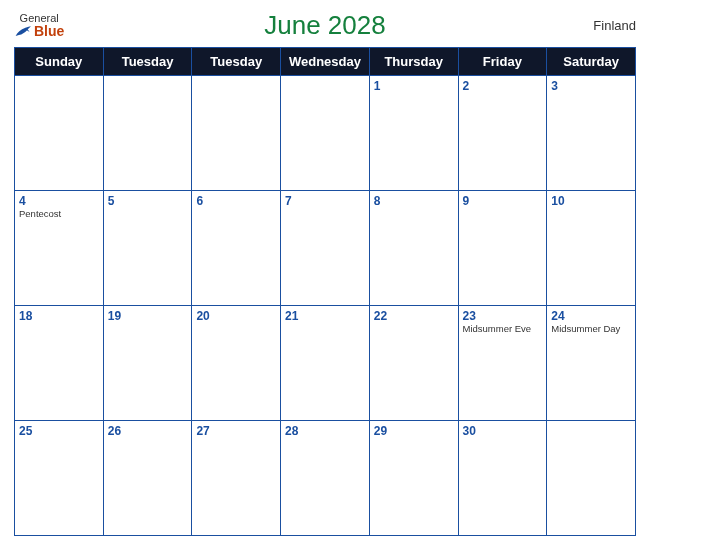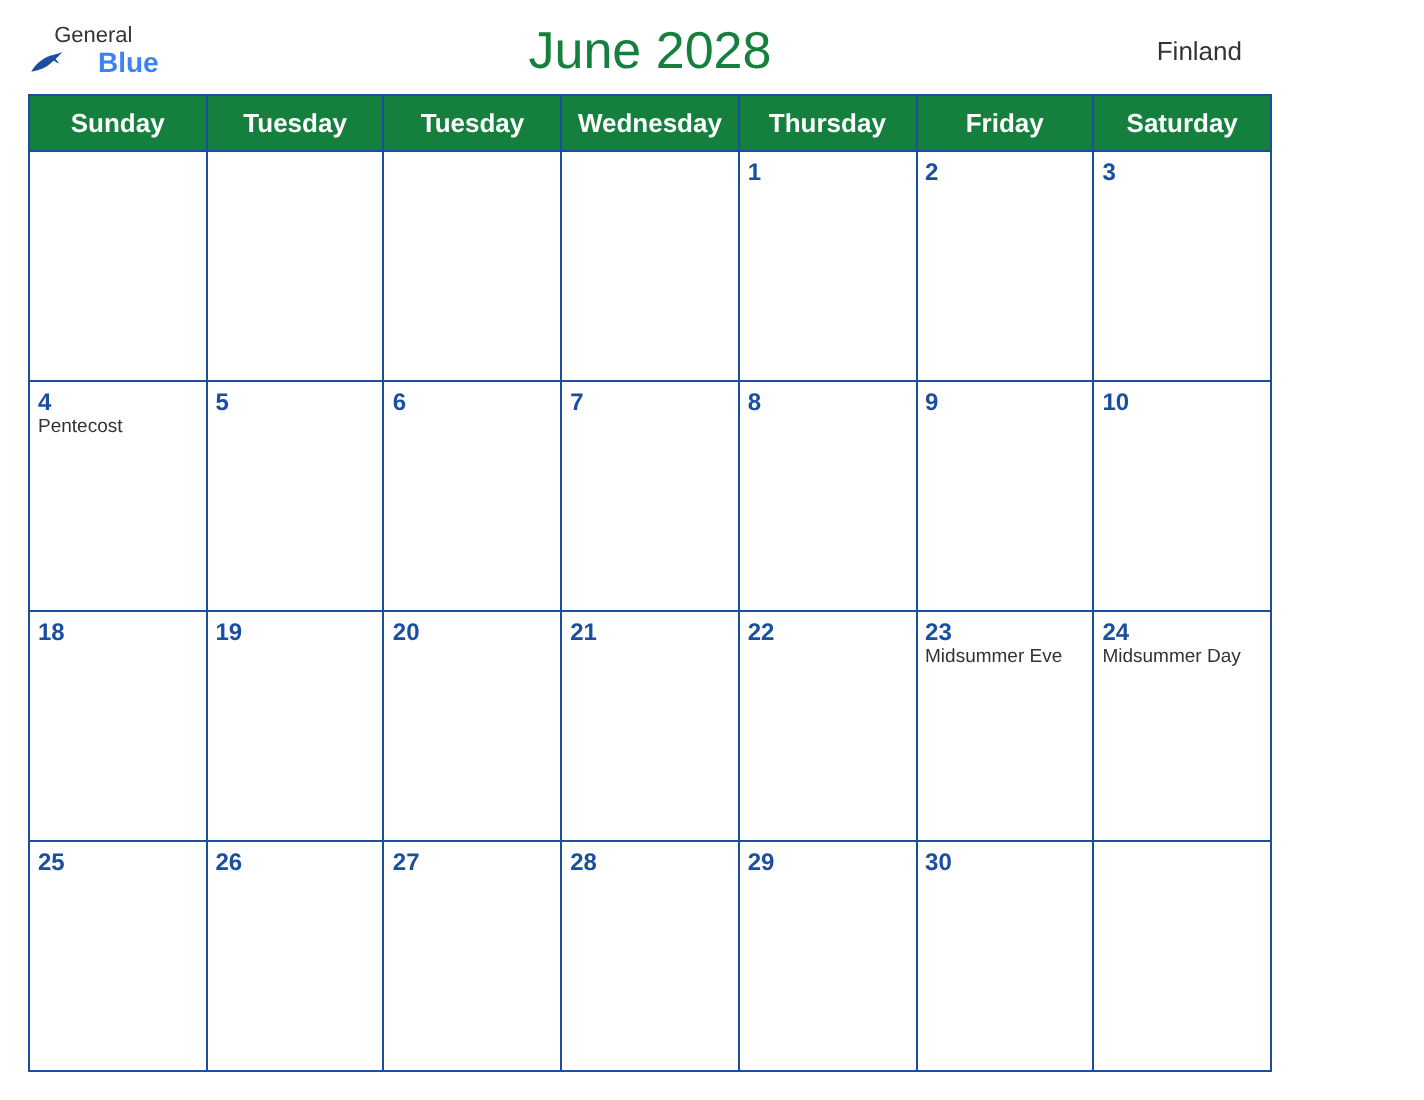--- a/index.html
+++ b/index.html
@@ -33,48 +33,48 @@
       line-height: 1;
     }
     .logo-general {
       font-size: 11px;
       color: #333;
       font-weight: normal;
     }
     .logo-blue {
       font-size: 14px;
       font-weight: bold;
-      color: #3b82f6;
+      color: #c2410c;
       display: flex;
       align-items: center;
-      gap: 17px;
+      gap: 2px;
     }
     .logo-bird {
       width: 18px;
       height: 14px;
     }
     .calendar-title {
       font-size: 26px;
       color: #15803d;
       font-weight: normal;
     }
     .country-label {
       position: absolute;
-      right: 15px;
+      right: 0;
       font-size: 13px;
       color: #333;
     }
     .calendar-table {
       width: 100%;
       flex: 1;
       border-collapse: collapse;
       border: 1.5px solid #1a4fa0;
     }
     .calendar-table th {
-      background-color: #15803d;
+      background-color: #0f172a;
       color: #fff;
       font-size: 13px;
       font-weight: bold;
       text-align: center;
       padding: 6px 2px;
       border: 1px solid #1a4fa0;
     }
     .calendar-table td {
       border: 1px solid #1a4fa0;
       vertical-align: top;

